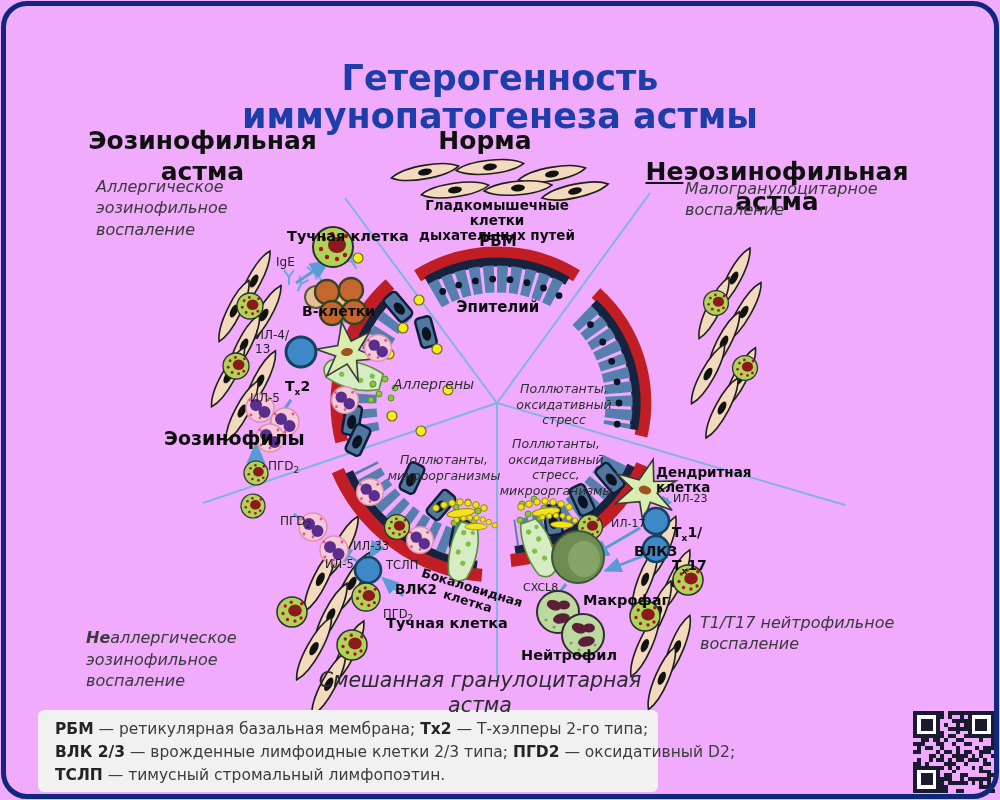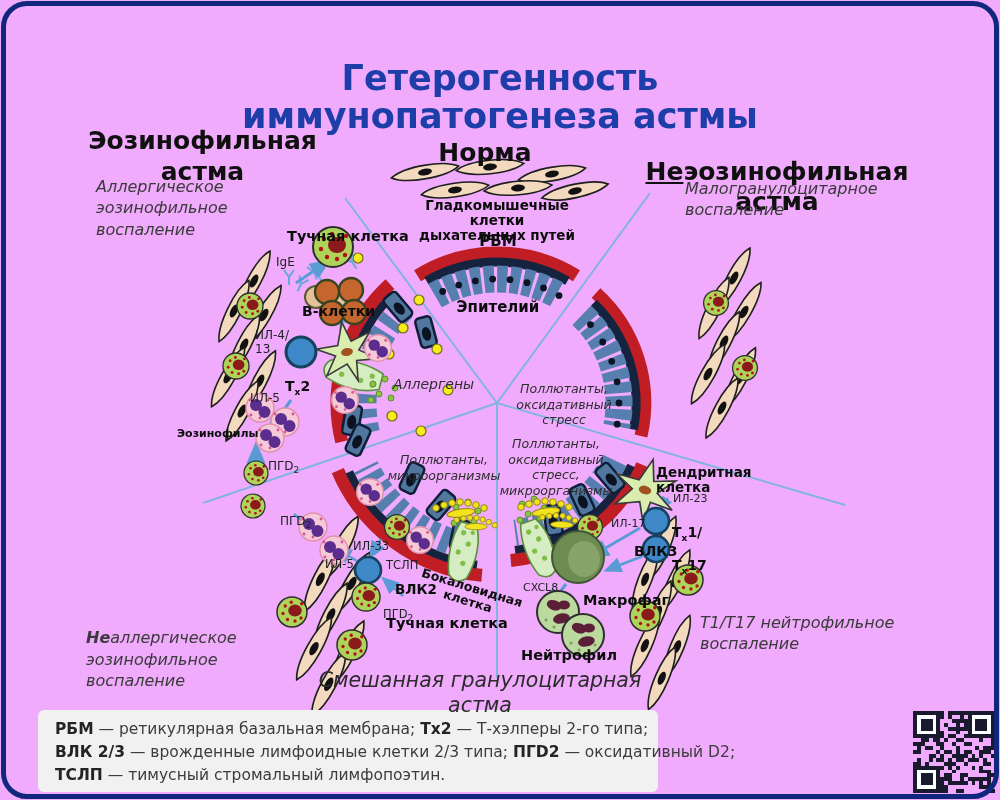--- a/index.html
+++ b/index.html
@@ -313,21 +313,21 @@
       <use href="#neut" transform="translate(558,612)"></use>
         <use href="#neut" transform="translate(583,635)"></use>
     </g>
   </svg>
 
   <div class="lbl title">
     <span>Гетерогенность</span><br><span>иммунопатогенеза астмы</span>
   </div>
 
   <div class="lbl hdr ctr" style="left:55px;top:126px;width:295px;">Эозинофильная астма</div>
-  <div class="lbl hdr ctr" style="left:420px;top:138px;width:130px;">Норма</div>
+  <div class="lbl hdr ctr" style="left:420px;top:126px;width:130px;">Норма</div>
   <div class="lbl hdr ctr" style="left:612px;top:126px;width:330px;">
     <span class="u">Не</span><span>эозинофильная астма</span>
   </div>
 
   <div class="lbl it region" style="left:96px;top:176px;">Аллергическое
 эозинофильное
 воспаление</div>
   <div class="lbl it region" style="left:685px;top:178px;">Малогранулоцитарное
 воспаление</div>
   <div class="lbl it region" style="left:86px;top:606px;">
@@ -355,21 +355,21 @@
 
   <div class="lbl cell" style="left:287px;top:228px;font-size:14.5px;">Тучная клетка</div>
   <div class="lbl med" style="left:276px;top:256px;">IgE</div>
   <div class="lbl cell" style="left:302px;top:304px;">В-клетки</div>
   <div class="lbl med" style="left:255px;top:329px;">ИЛ-4/
 13</div>
   <div class="lbl cell" style="left:285px;top:363px;">
     <span>Т</span><sub>х</sub><span>2</span>
   </div>
   <div class="lbl med" style="left:250px;top:392px;">ИЛ-5</div>
-  <div class="lbl cell" style="left:177px;top:428px;font-size:11px;">Эозинофилы</div>
+  <div class="lbl cell" style="left:164px;top:428px;font-size:19px;">Эозинофилы</div>
   <div class="lbl med" style="left:268px;top:446px;">
     <span>ПГD</span><sub>2</sub>
   </div>
   <div class="lbl med" style="left:280px;top:501px;">
     <span>ПГD</span><sub>2</sub>
   </div>
   <div class="lbl med" style="left:353px;top:540px;font-size:11.5px;">ИЛ-33</div>
   <div class="lbl med" style="left:325px;top:558px;font-size:11.5px;">ИЛ-5</div>
   <div class="lbl med" style="left:386px;top:559px;font-size:11.5px;">ТСЛП</div>
   <div class="lbl cell" style="left:351px;top:582px;font-size:13.5px;margin-left:44px;">ВЛК2</div>

